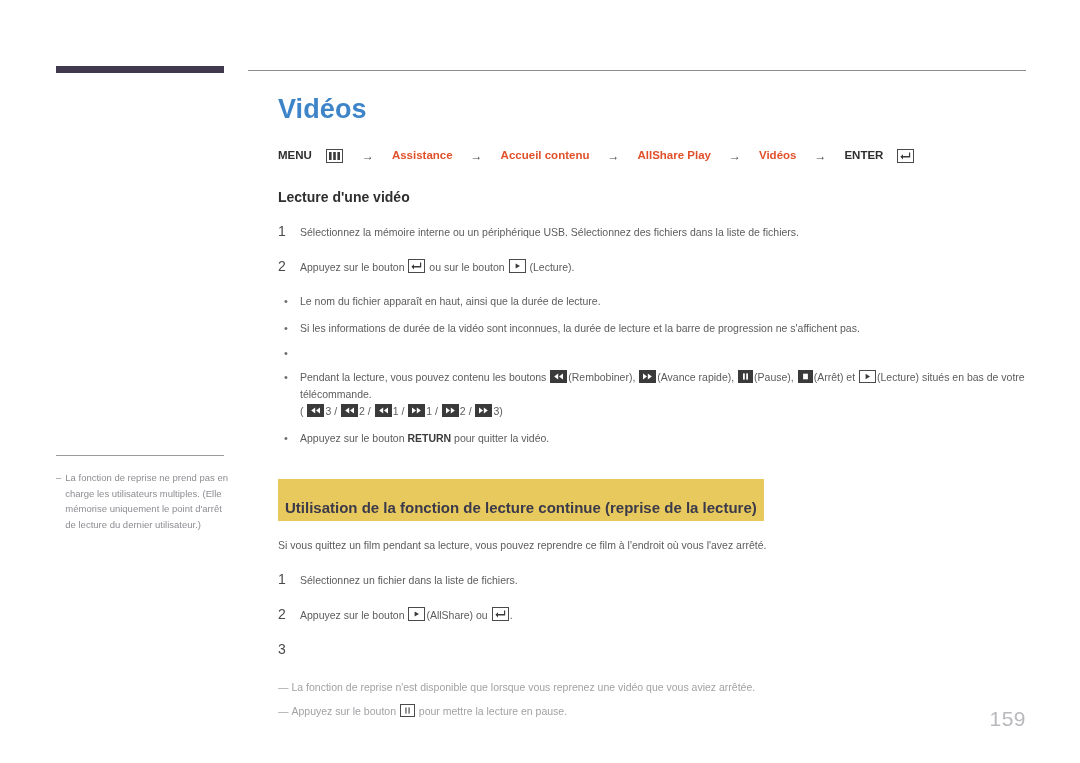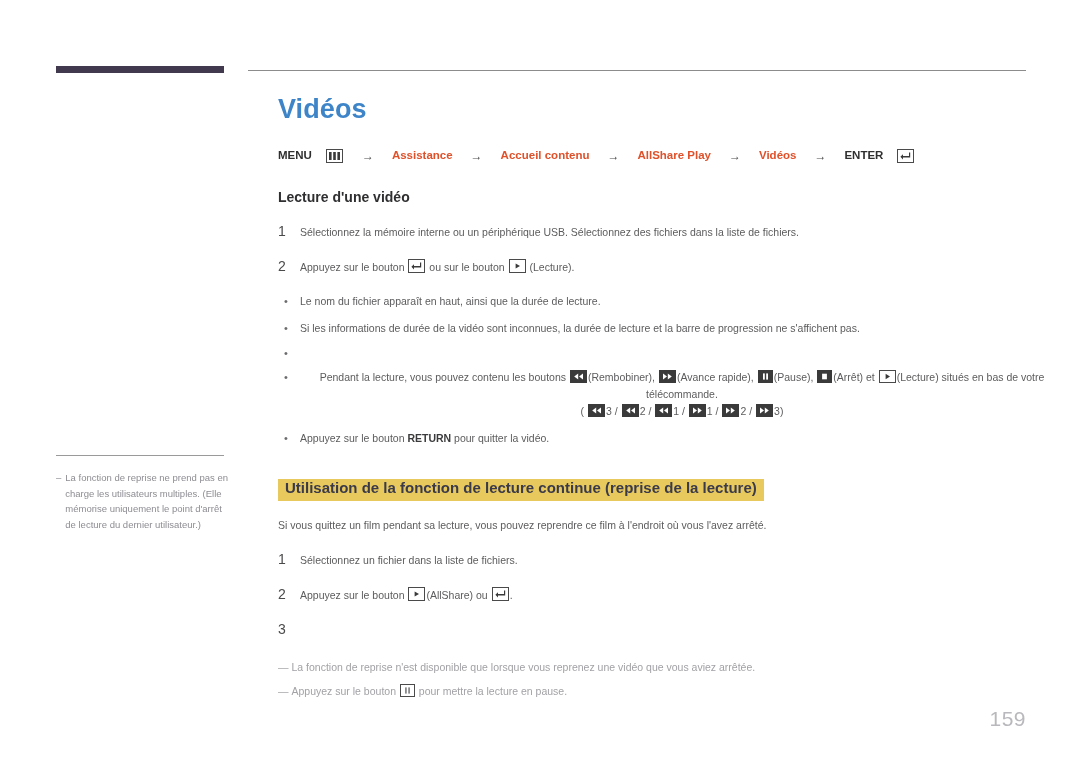--- a/index.html
+++ b/index.html
@@ -148,32 +148,31 @@
     flex: 0 0 22px;
     font-size: 11px;
     color: #6b6b6d;
     padding-left: 6px;
     box-sizing: border-box;
   }
   .bullet-text {
     font-size: 10.5px;
     line-height: 17px;
     color: #5c5c5e;
-    text-align: center;
   }
   .bullet-text b { color: #3b3b3d; }
 
   
   .highlight-heading {
     display: inline-block;
     background: #e8c95e;
     color: #3a3a4a;
     font-size: 15px;
     font-weight: bold;
-    padding: 0 7px 5px 7px;
+    padding: 20px 7px 5px 7px;
     margin: 22px 0 16px 4px;
   }
 
   .intro-line {
     font-size: 10.5px;
     line-height: 16px;
     color: #5c5c5e;
     margin: 0 0 18px 4px;
   }
 

